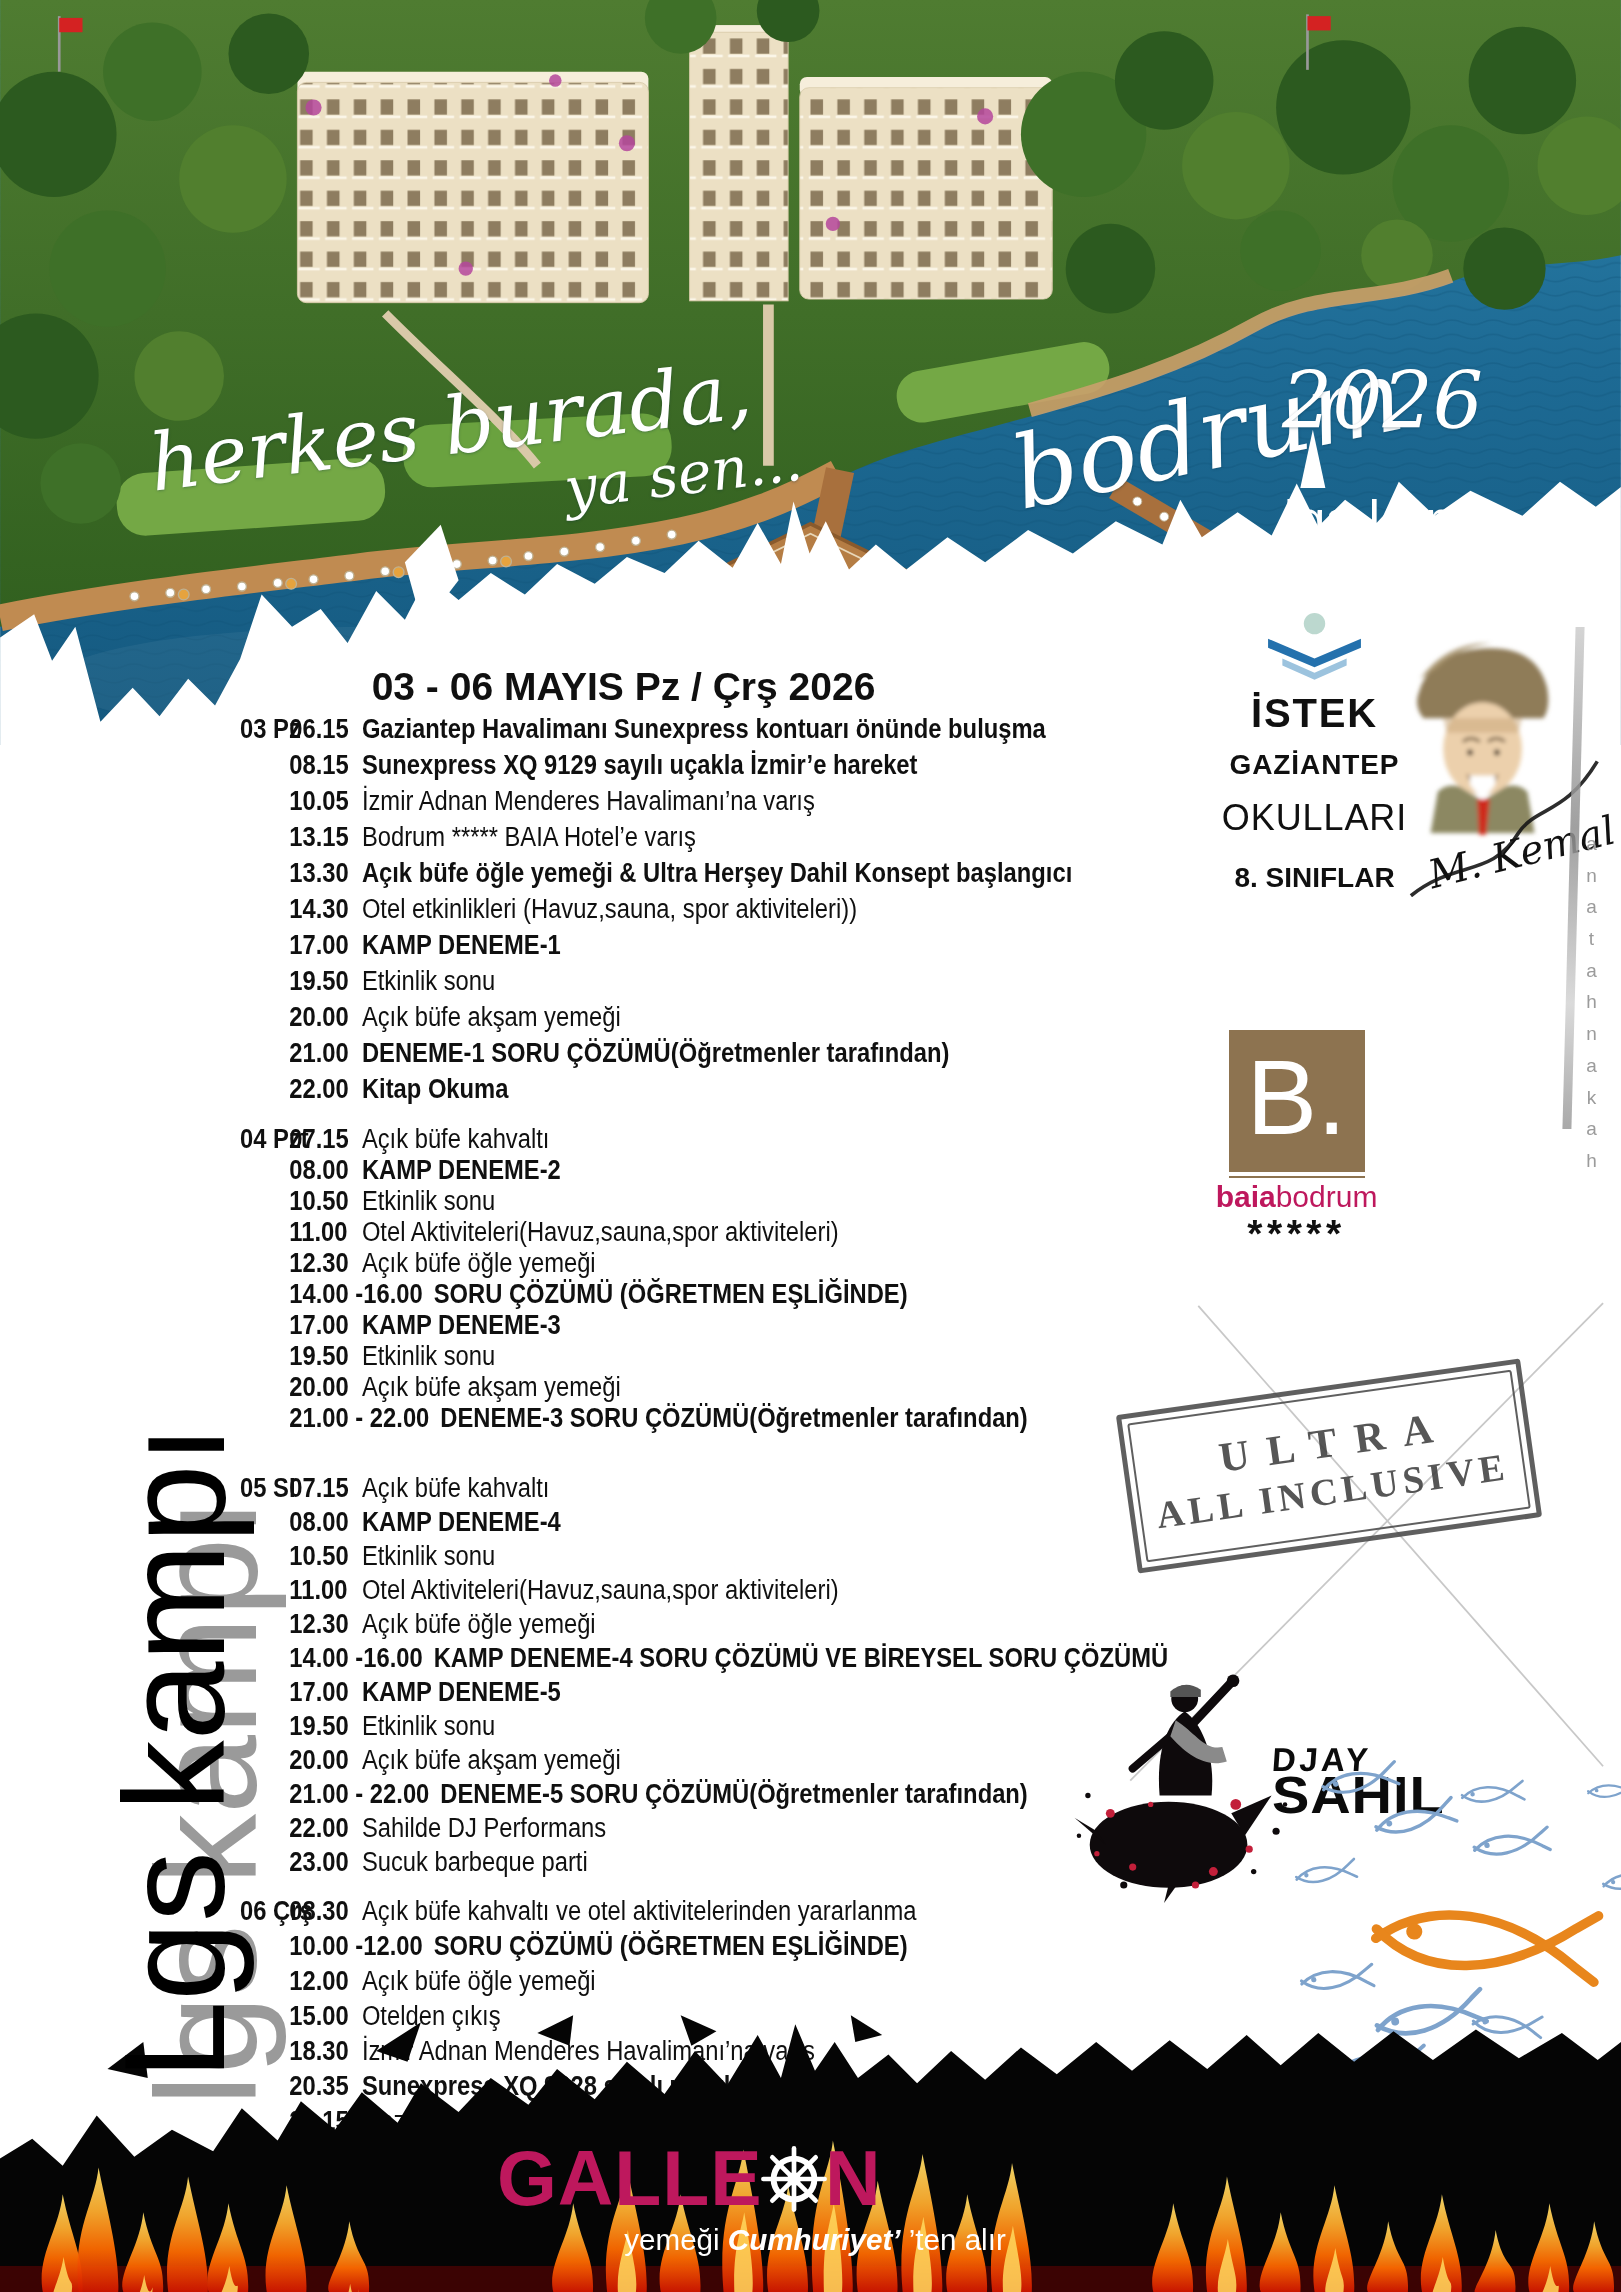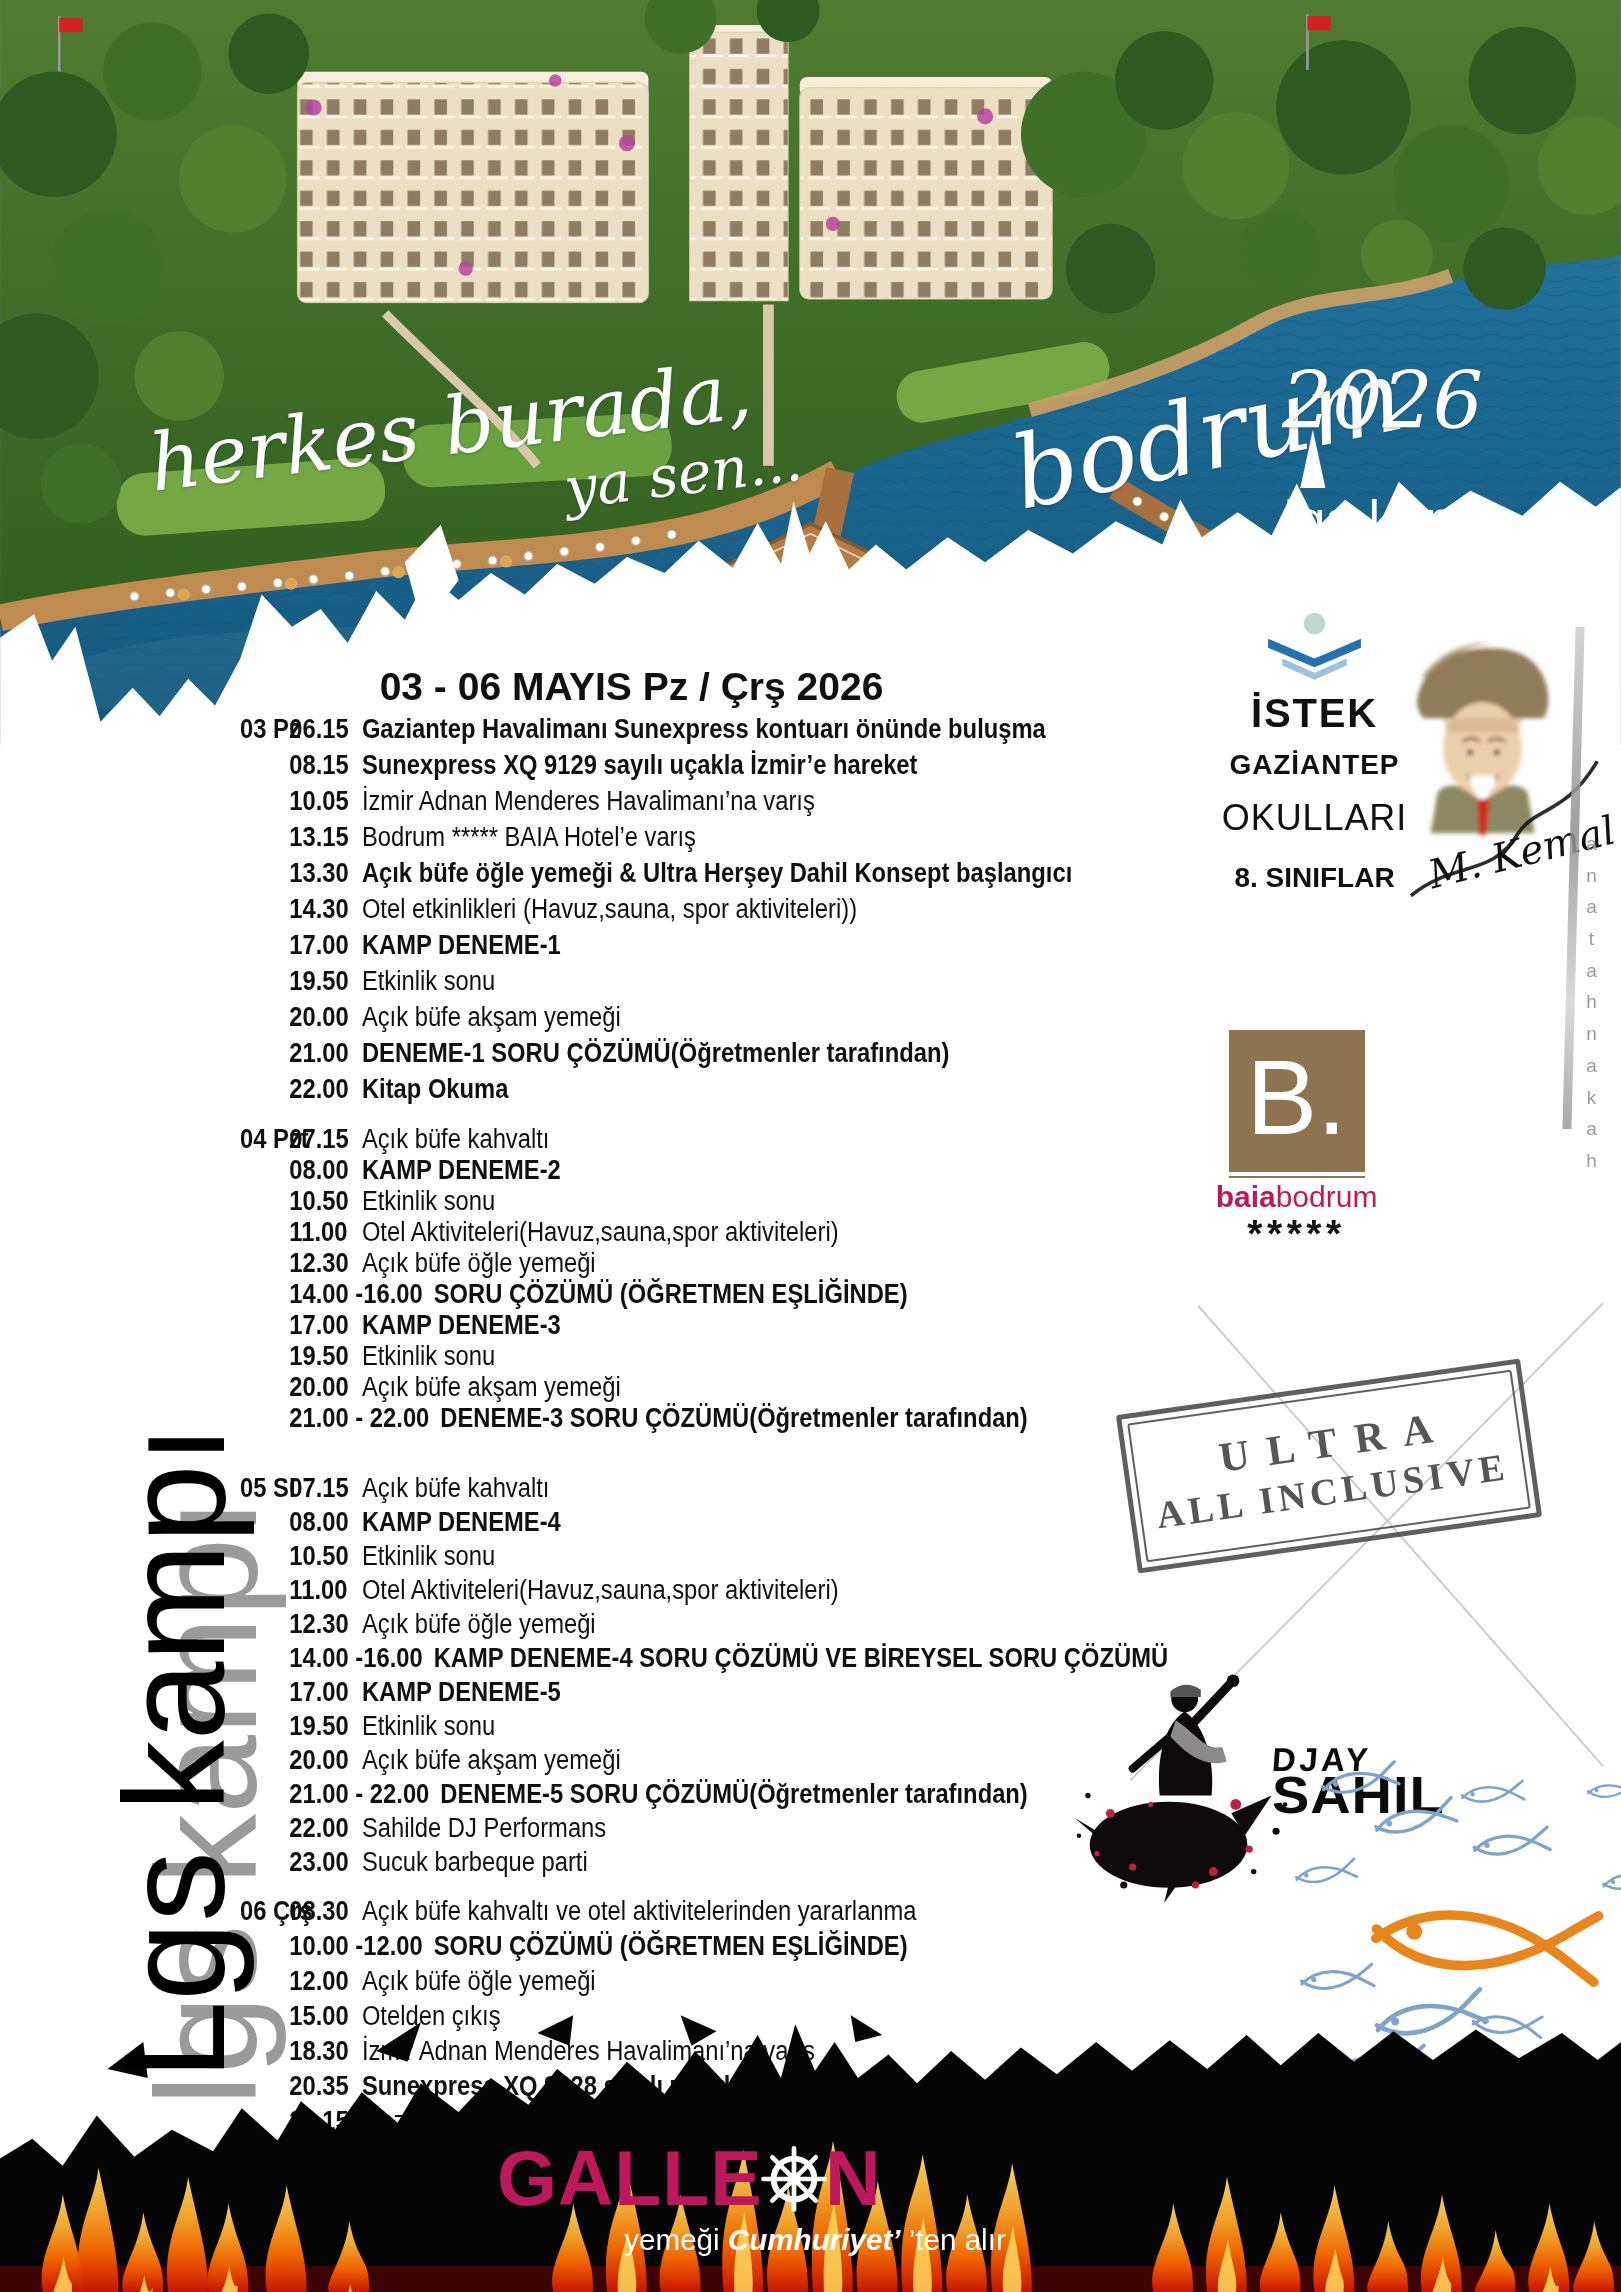--- a/index.html
+++ b/index.html
@@ -21,21 +21,21 @@
   #script2{left:564px;top:441px;font-size:57px;transform:rotate(-7deg);}
   #bodrum-script{left:1010px;top:376px;font-size:100px;transform:rotate(-12deg);}
   #hero-year{left:1282px;top:355px;font-size:79px;font-weight:normal;}
   #hero-lgs{
     position:absolute;left:1284px;top:489px;font-size:52px;color:#fff;
     font-family:"Liberation Sans",sans-serif;white-space:nowrap;letter-spacing:0.9px;
   }
 
   
   #date-title{
-    position:absolute;left:166px;top:665px;width:931px;text-align:center;
+    position:absolute;left:158px;top:665px;width:931px;text-align:center;
     font-size:39px;font-weight:bold;letter-spacing:0;white-space:nowrap;
   }
 
   
   .day-block{
     position:absolute;left:240px;font-size:27px;line-height:1.05;
     transform:scaleX(0.88);transform-origin:left top;white-space:nowrap;
   }
   .day1{top:715px;--rh:36px;}
   .day2{top:1125px;--rh:31px;}

